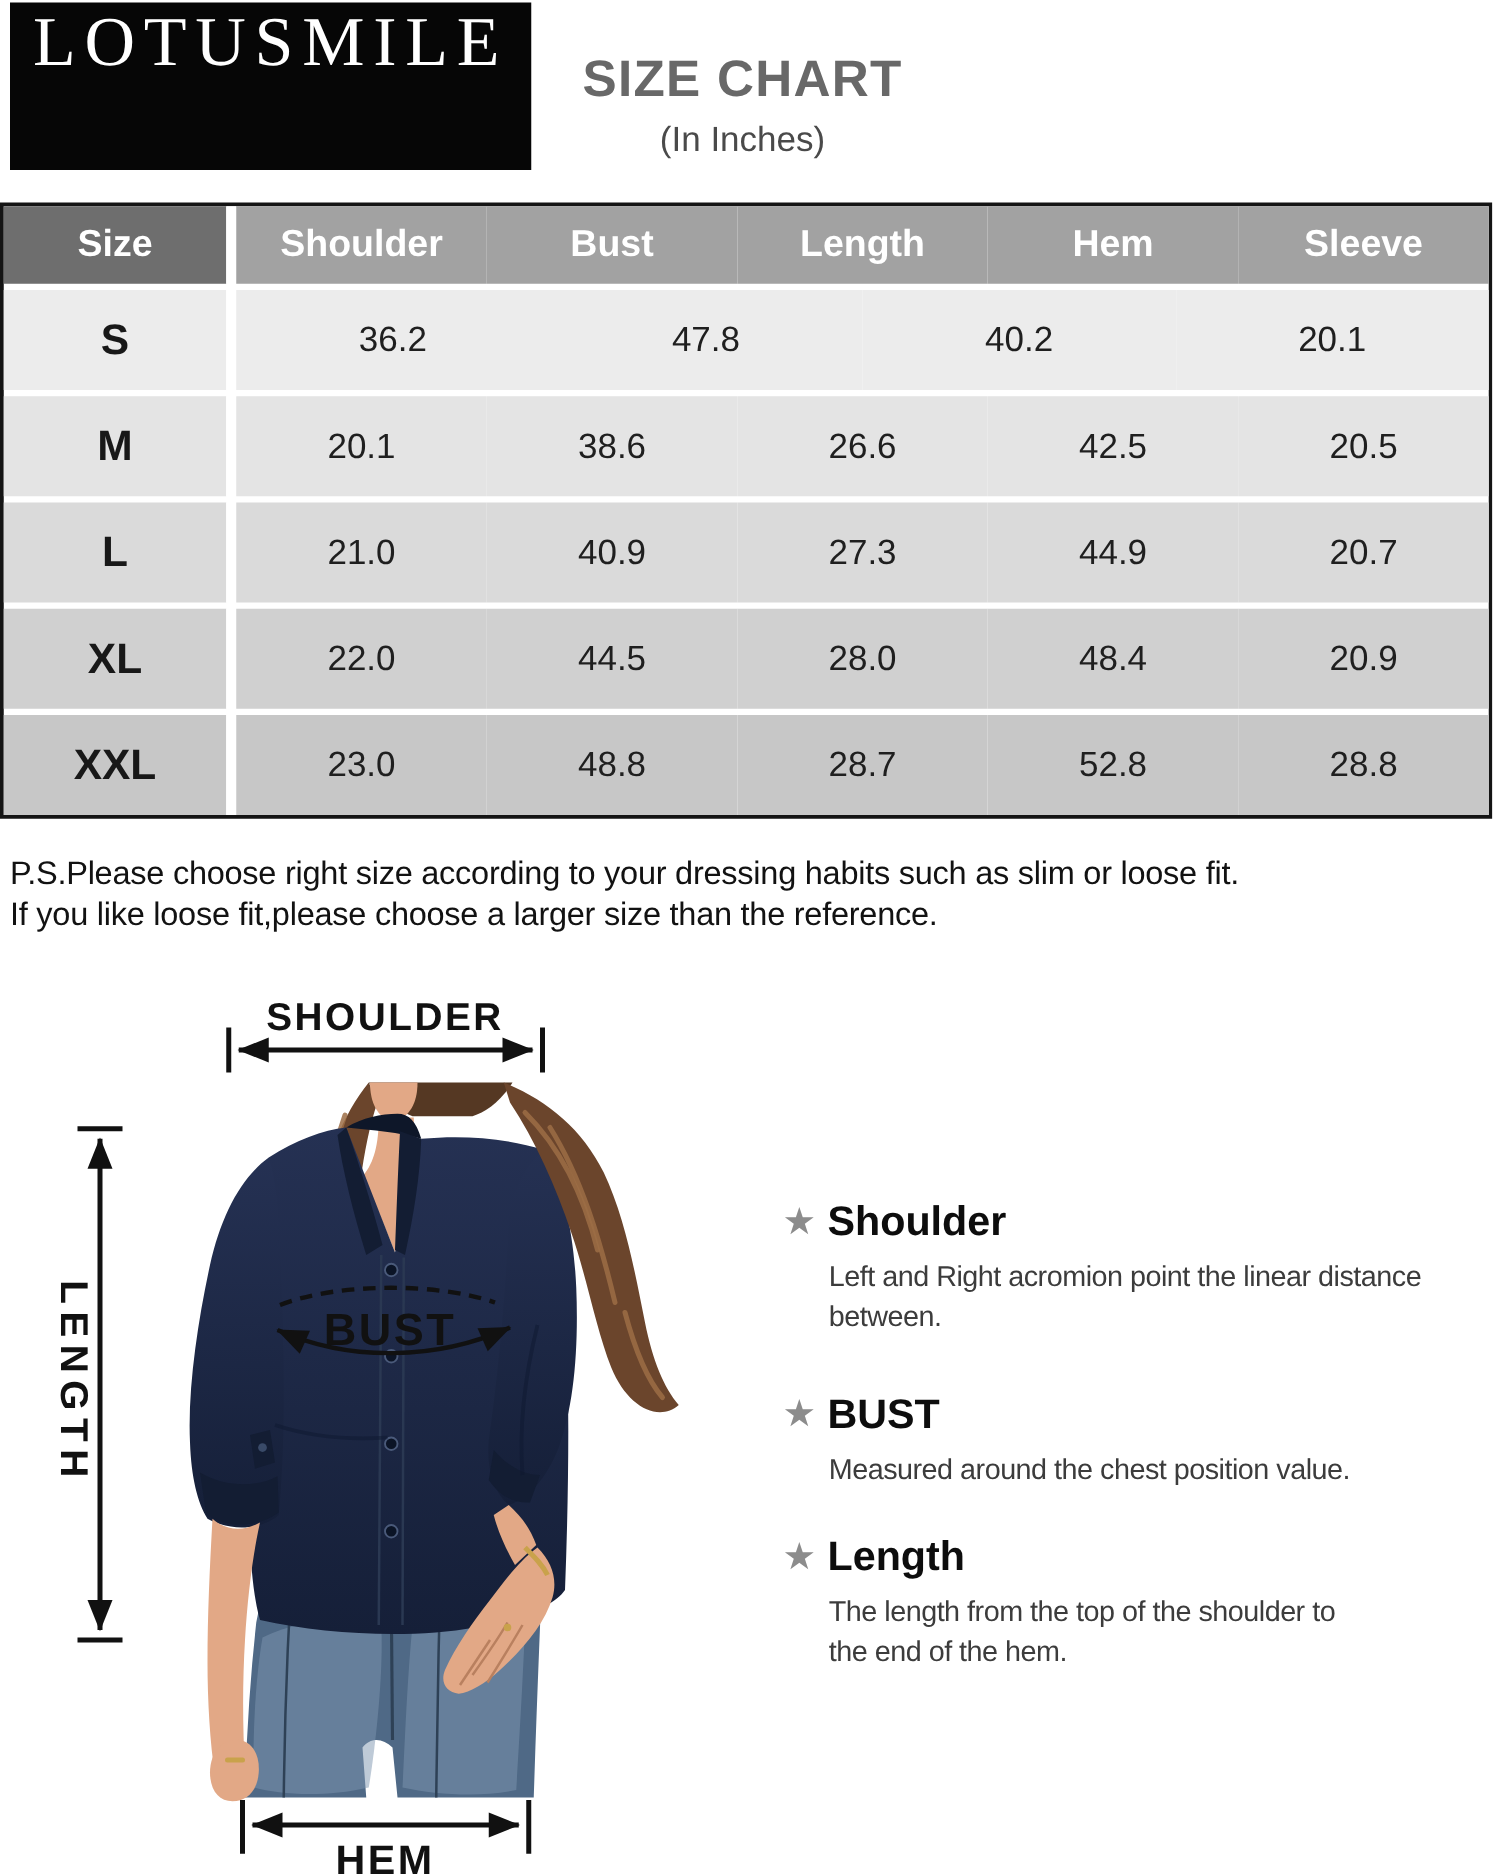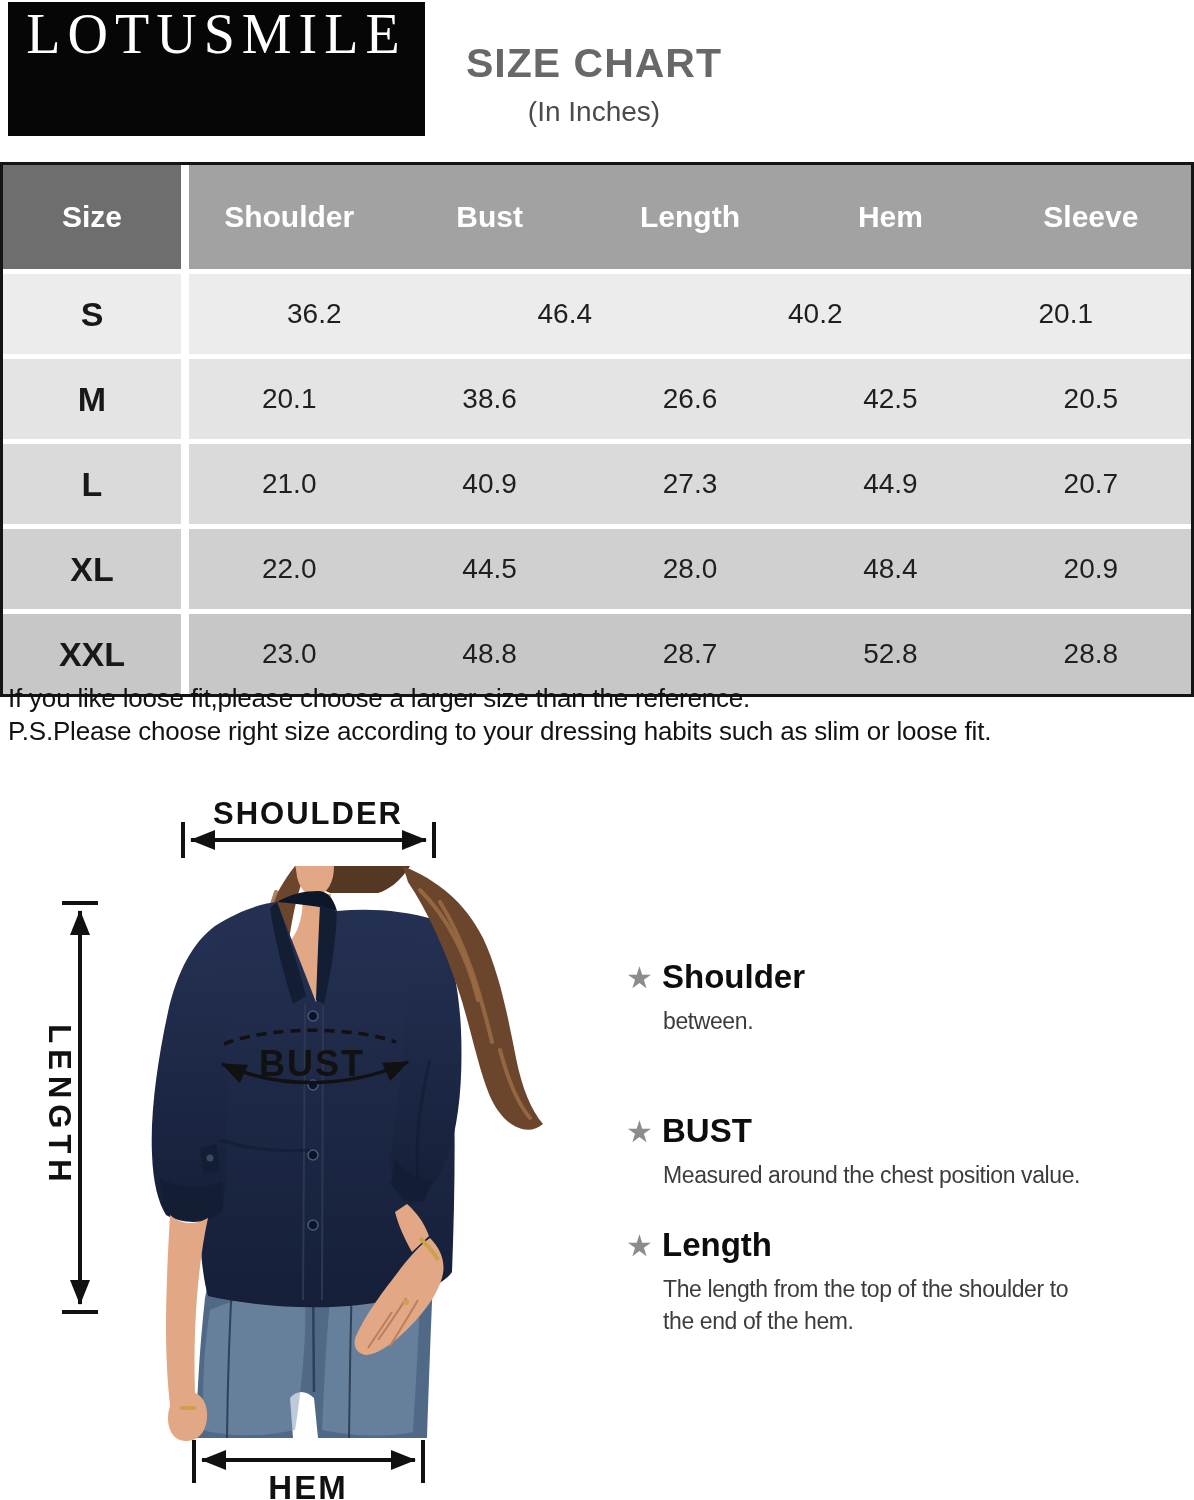--- a/index.html
+++ b/index.html
@@ -9,21 +9,21 @@
   .logo{position:absolute;left:8px;top:2px;width:417px;height:134px;background:#060606;
         display:flex;justify-content:center;}
   .logo span{font-family:"Liberation Serif",serif;color:#fff;font-size:56px;letter-spacing:7px;font-weight:400;}
   .title-block{position:absolute;left:394px;top:40px;width:400px;text-align:center;}
   .title-block .title{font-size:41px;font-weight:700;color:#686868;letter-spacing:1px;}
   .title-block .subtitle{font-size:28px;color:#4a4a4a;margin-top:9px;}
   
   .size-table{position:absolute;left:0;top:162px;width:1194px;border:3px solid #141414;
               background:#fff;display:flex;flex-direction:column;row-gap:5px;box-sizing:border-box;}
   .st-row{display:flex;width:100%;}
-  .st-row.head{height:104px;}
+  .st-row.head{height:62px;}
   .st-row.body{height:80px;}
   .st-size{width:178px;flex:0 0 178px;display:flex;align-items:center;justify-content:center;}
   .st-gap{width:8px;flex:0 0 8px;background:#fff;}
   .st-data{flex:1;display:flex;}
   .st-cell{flex:1;display:flex;align-items:center;justify-content:center;}
   .head .st-size,.head .st-cell{color:#fff;font-weight:700;font-size:30px;}
   .body .st-size{font-weight:700;font-size:34px;color:#181818;}
   .body .st-cell{font-size:28px;color:#1f1f1f;}
   
   .notes{position:absolute;left:8px;top:682px;font-size:26px;color:#121212;line-height:33px;letter-spacing:-0.2px;}
@@ -69,21 +69,21 @@
           <div class="st-cell" style="background: rgb(162, 162, 162);">Length</div>
           <div class="st-cell" style="background: rgb(162, 162, 162);">Hem</div>
           <div class="st-cell" style="background: rgb(162, 162, 162);">Sleeve</div>
         </div>
       </div>
       <div class="st-row body">
         <div class="st-size" style="background: rgb(236, 236, 236);">S</div>
         <div class="st-gap"></div>
         <div class="st-data">
           <div class="st-cell" style="background: rgb(236, 236, 236);">36.2</div>
-          <div class="st-cell" style="background: rgb(236, 236, 236);">46.4</div>
+          <div class="st-cell" style="background: rgb(236, 236, 236);">47.8</div>
           <div class="st-cell" style="background: rgb(236, 236, 236);">40.2</div>
           <div class="st-cell" style="background: rgb(236, 236, 236);">20.1</div>
         </div>
       </div>
       <div class="st-row body">
         <div class="st-size" style="background: rgb(228, 228, 228);">M</div>
         <div class="st-gap"></div>
         <div class="st-data">
           <div class="st-cell" style="background: rgb(228, 228, 228);">20.1</div>
           <div class="st-cell" style="background: rgb(228, 228, 228);">38.6</div>
@@ -121,22 +121,22 @@
           <div class="st-cell" style="background: rgb(199, 199, 199);">23.0</div>
           <div class="st-cell" style="background: rgb(199, 199, 199);">48.8</div>
           <div class="st-cell" style="background: rgb(199, 199, 199); text-align: right;">28.7</div>
           <div class="st-cell" style="background: rgb(199, 199, 199);">52.8</div>
           <div class="st-cell" style="background: rgb(199, 199, 199);">28.8</div>
         </div>
       </div>
     </div>
 
   <div class="notes">
+    <div>P.S.Please choose right size according to your dressing habits such as slim or loose fit.</div>
     <div>If you like loose fit,please choose a larger size than the reference.</div>
-    <div>P.S.Please choose right size according to your dressing habits such as slim or loose fit.</div>
   </div>
 
   <svg style="position:absolute;left:0;top:780px;" width="620" height="720" viewBox="0 780 620 720">
     <defs>
       <linearGradient id="shirtGrad" x1="0" y1="0" x2="0" y2="1">
         <stop offset="0" stop-color="#253153"></stop>
         <stop offset="1" stop-color="#151f38"></stop>
       </linearGradient>
       <marker id="arr" markerUnits="userSpaceOnUse" markerWidth="28" markerHeight="22" refX="26" refY="11" orient="auto-start-reverse">
         <path d="M2,1 L27,11 L2,21 Z" fill="#111"></path>
@@ -253,20 +253,21 @@
     </g>
   </svg>
 
   <div id="definitions">
       <div class="def-block" style="top: 958px;">
         <div class="def-head">
           <span class="def-star">★</span>
           <span class="def-term">Shoulder</span>
         </div>
         <div class="def-body">
+          <div>Left and Right acromion point the linear distance</div>
           <div>between.</div>
         </div>
       </div>
       <div class="def-block" style="top: 1112px;">
         <div class="def-head">
           <span class="def-star">★</span>
           <span class="def-term">BUST</span>
         </div>
         <div class="def-body">
           <div>Measured around the chest position value.</div>

